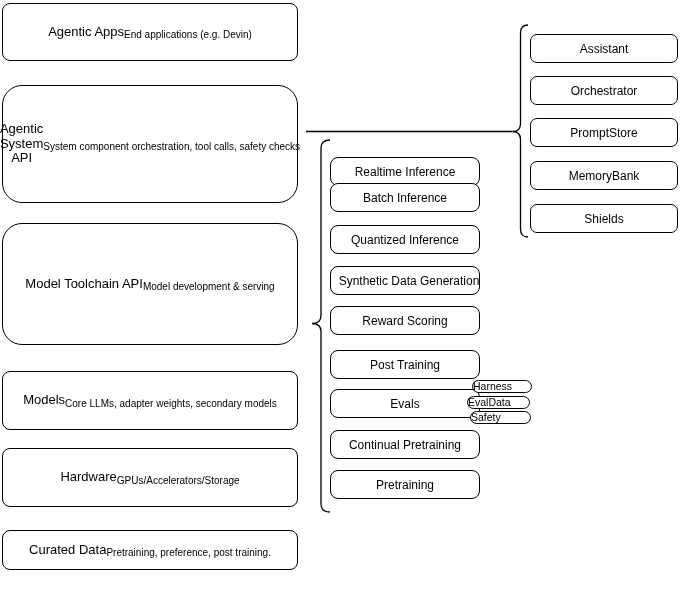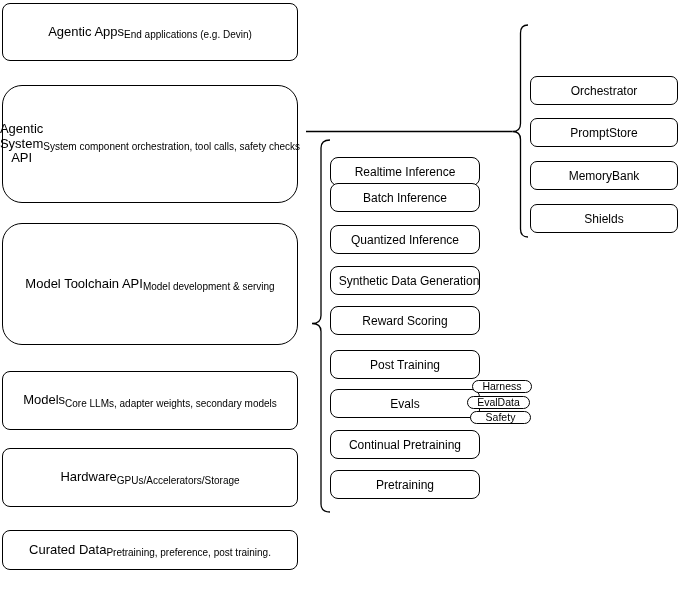--- a/index.html
+++ b/index.html
@@ -44,21 +44,20 @@
     border-radius: 7px; font-size: 12px; white-space: nowrap;
   }
   .pill {
     position: absolute;
     background: #ffffff;
     border: 1.2px solid #000000;
     border-radius: 7px;
     box-sizing: border-box;
     display: flex;
     align-items: center;
-    justify-content: center;
     font-size: 10.5px;
     line-height: 1;
     z-index: 3;
     white-space: nowrap;
   }
 </style>
 </head>
 <body>
 
 <div class="canvas">
@@ -133,20 +132,23 @@
   <div class="pill" style="left:472px;top:380px;width:60px;height:13px;">
     <span>Harness</span>
   </div>
   <div class="pill" style="left:467px;top:396px;width:63px;height:13px;">
     <span>EvalData</span>
   </div>
   <div class="pill" style="left:470px;top:411px;width:61px;height:13px;">
     <span>Safety</span>
   </div>
 
+  <div class="box rbox" style="top:34px;">
+    <span>Assistant</span>
+  </div>
   <div class="box rbox" style="top:76px;">
     <span>Orchestrator</span>
   </div>
   <div class="box rbox" style="top:118px;">
     <span>PromptStore</span>
   </div>
   <div class="box rbox" style="top:161px;">
     <span>MemoryBank</span>
   </div>
   <div class="box rbox" style="top:204px;">

